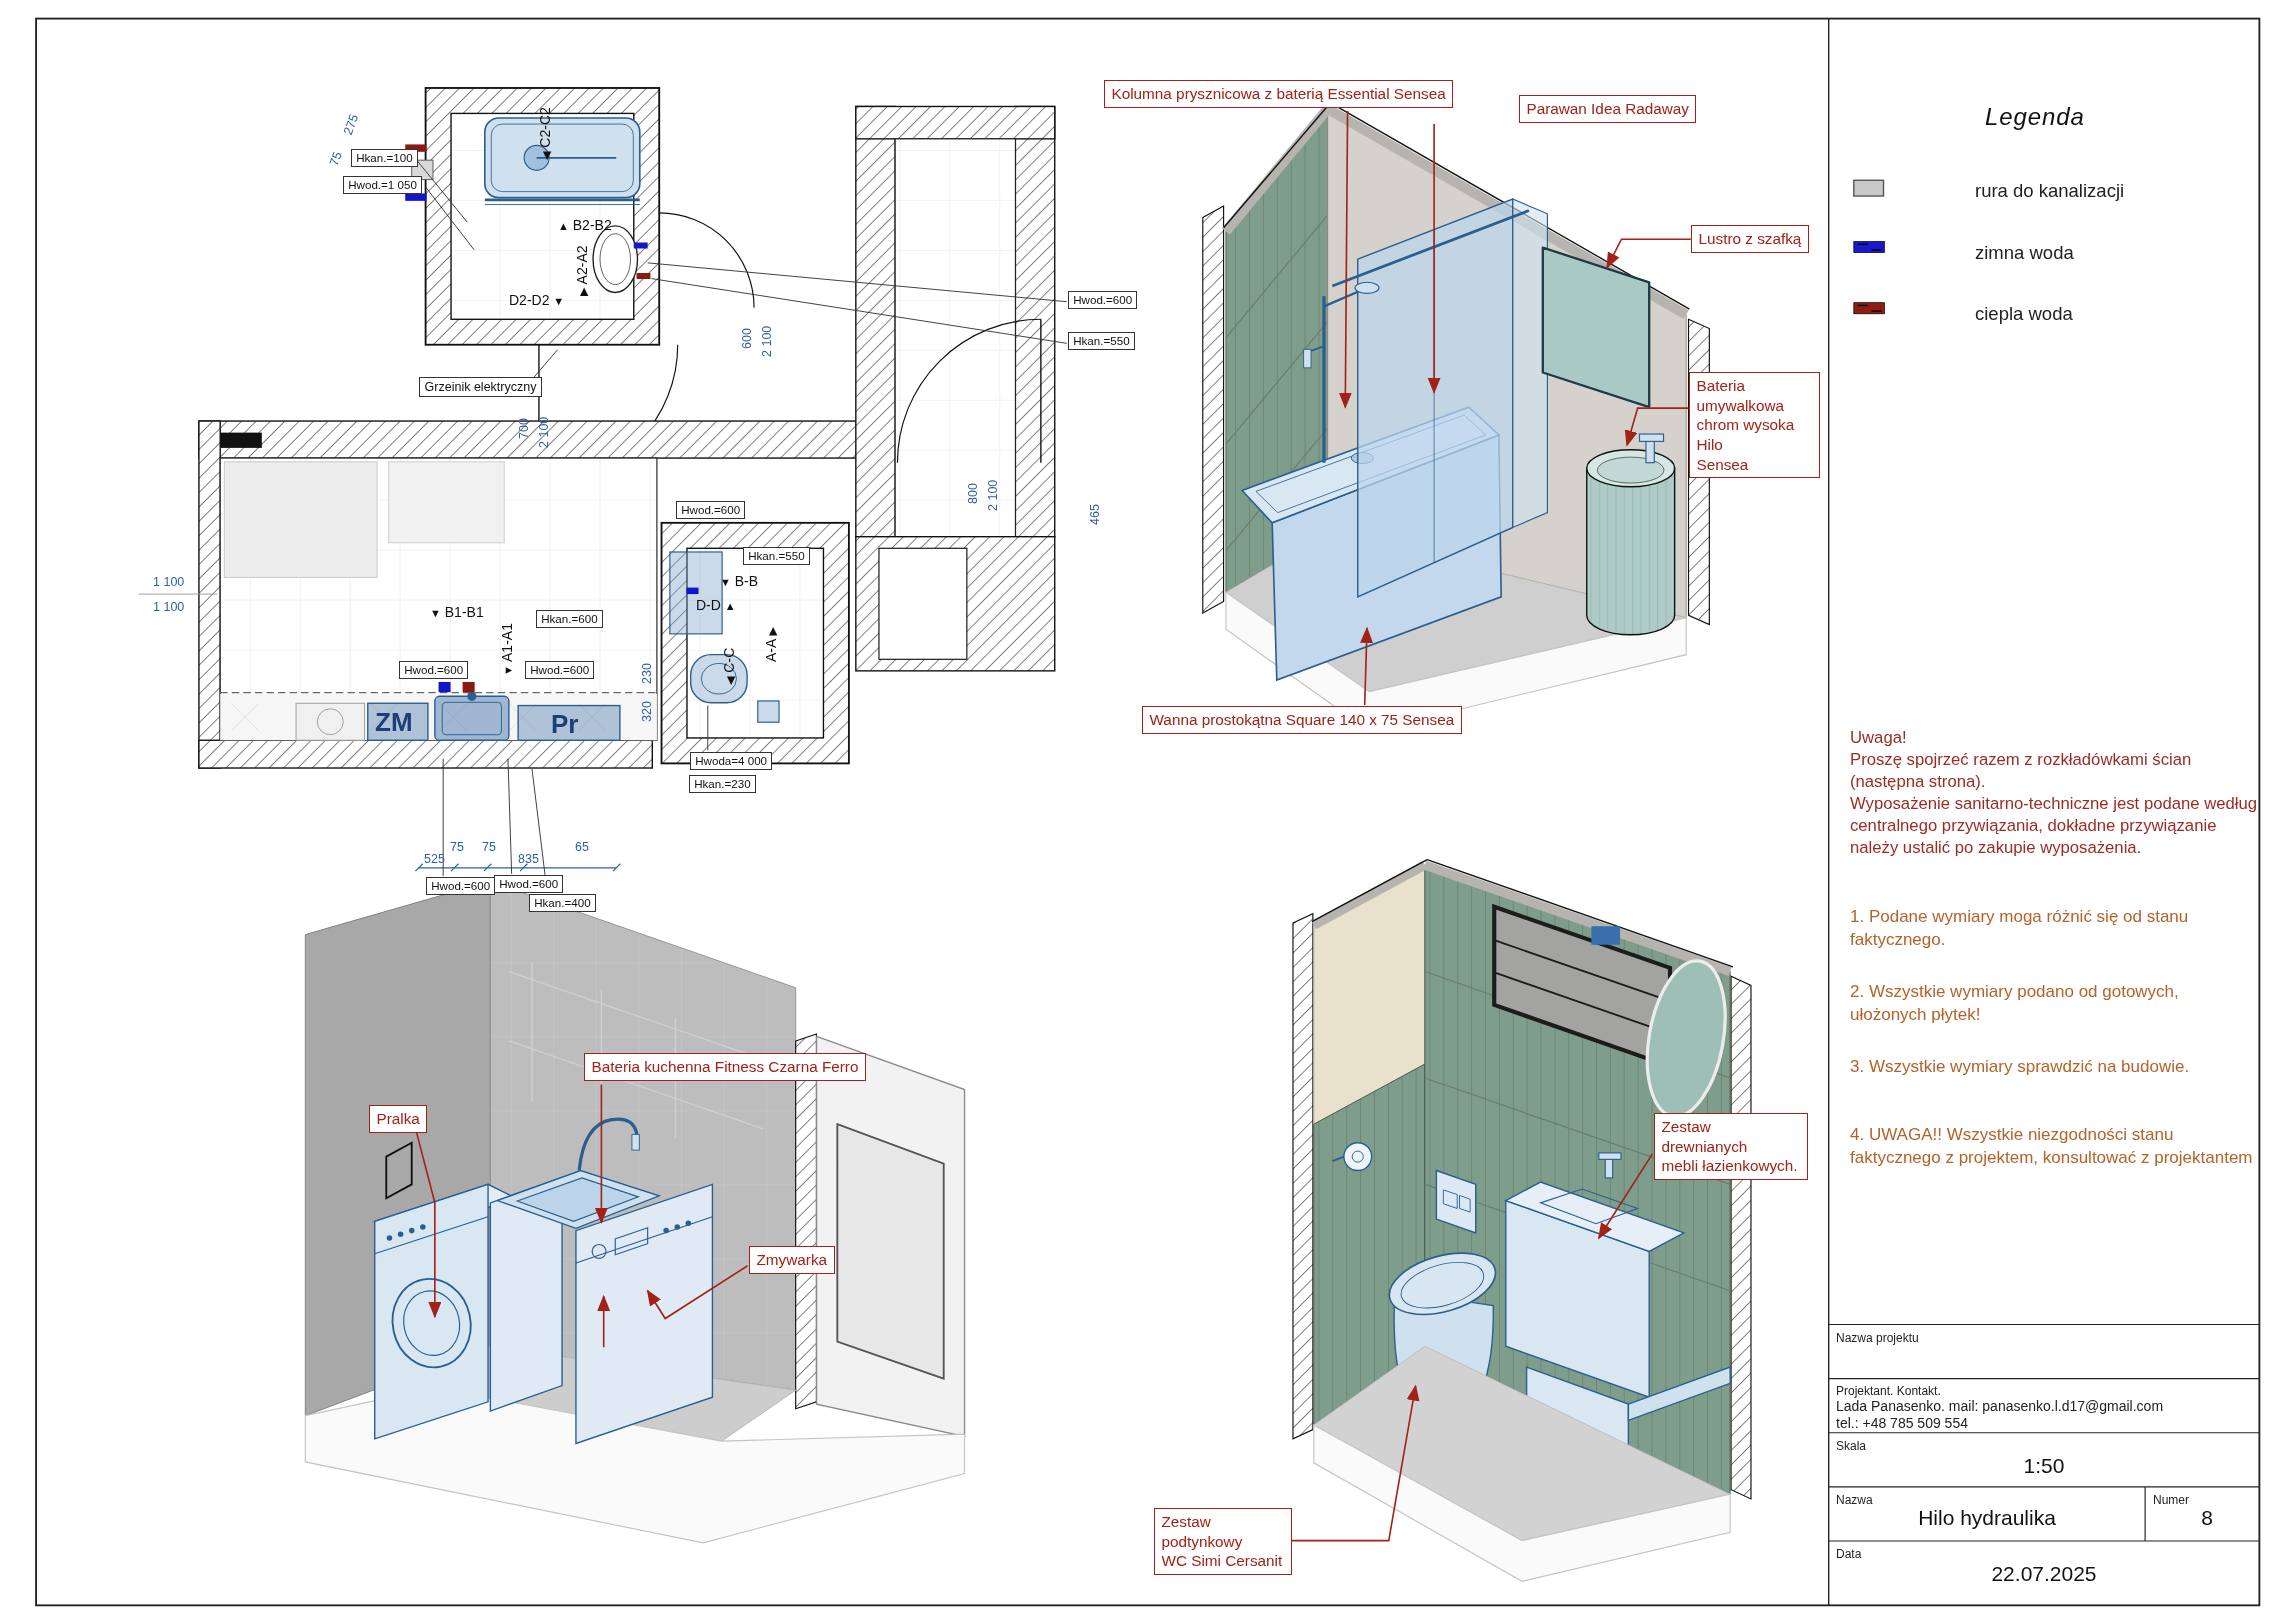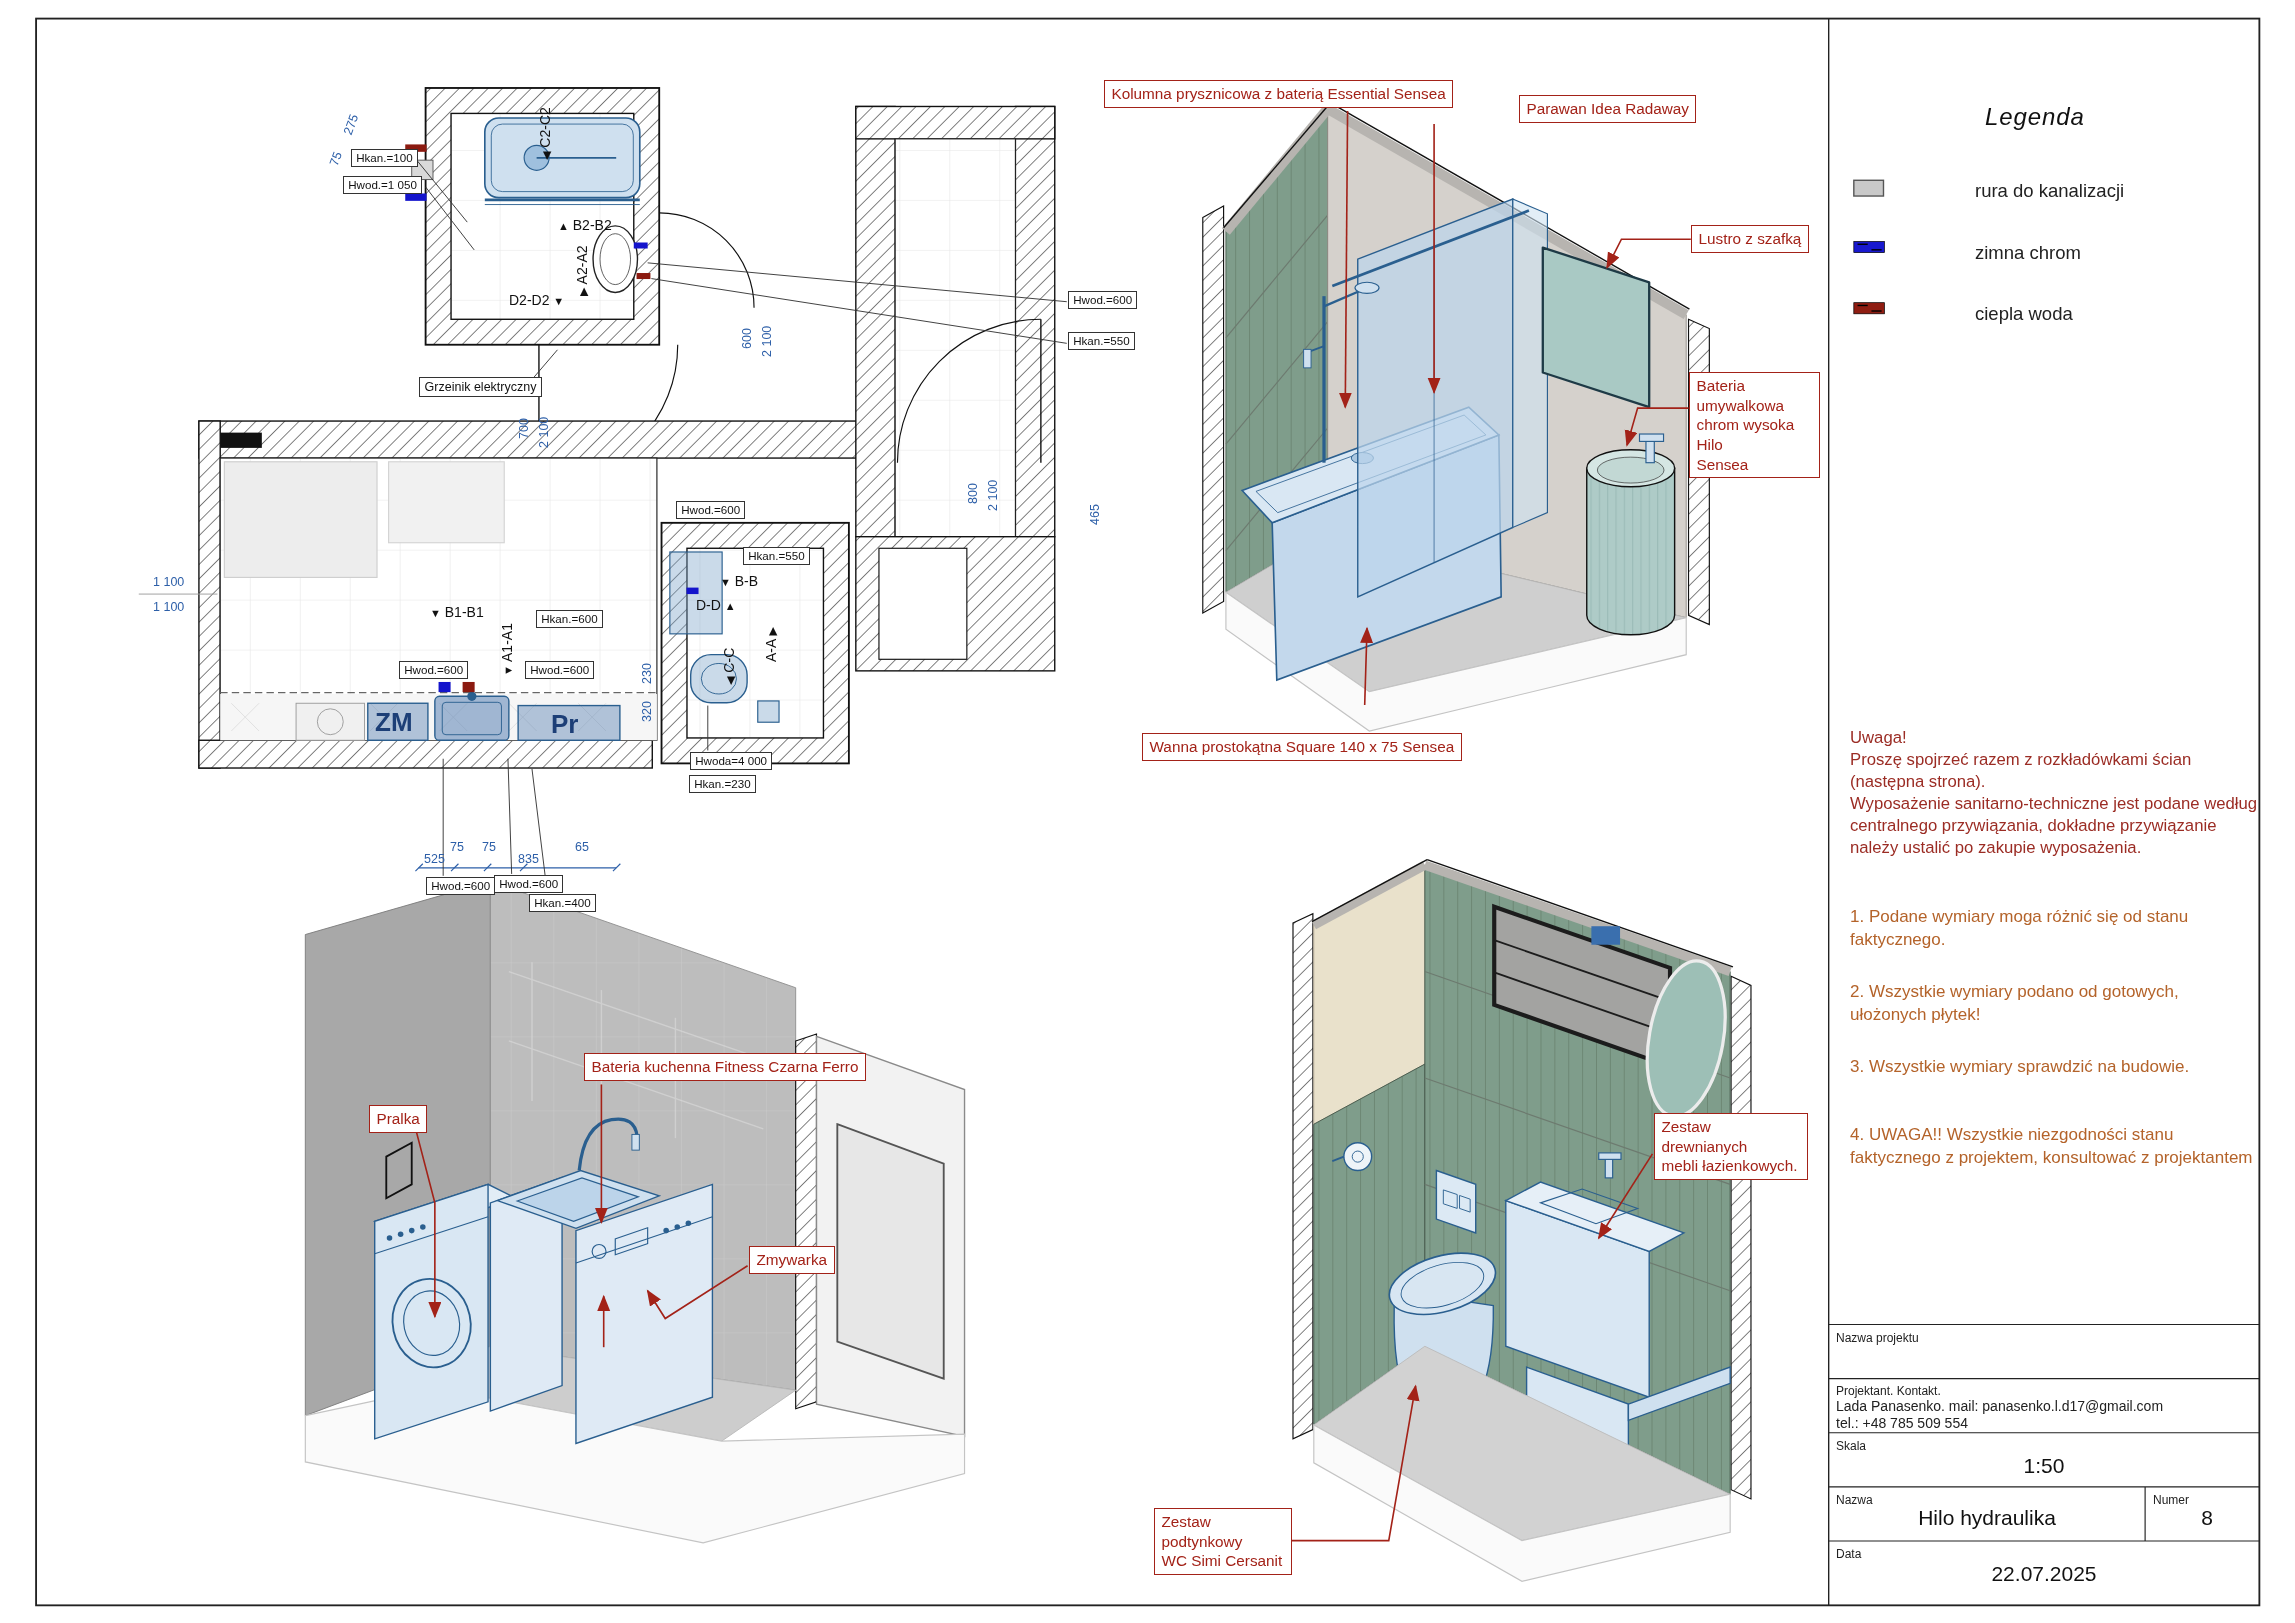--- a/index.html
+++ b/index.html
@@ -374,21 +374,21 @@
 <div class="dim rot" style="left:1088px;top:525px;">465</div>
 <div class="dim rot" style="left:640px;top:684px;">230</div>
 <div class="dim rot" style="left:640px;top:722px;">320</div>
 
 <div class="rlabel nowrap" style="left:1104px;top:80px;">Kolumna prysznicowa z baterią Essential Sensea</div>
 <div class="rlabel nowrap" style="left:1519px;top:95px;">Parawan Idea Radaway</div>
 <div class="rlabel nowrap" style="left:1691px;top:225px;">Lustro z szafką</div>
 <div class="rlabel" style="left:1689px;top:372px;width:116px;">Bateria umywalkowa
 chrom wysoka Hilo
 Sensea</div>
-<div class="rlabel nowrap" style="left:1142px;top:706px;margin-top:27px;">Wanna prostokątna Square 140 x 75 Sensea</div>
+<div class="rlabel nowrap" style="left:1142px;top:706px;">Wanna prostokątna Square 140 x 75 Sensea</div>
 
 <div class="rlabel nowrap" style="left:369px;top:1105px;">Pralka</div>
 <div class="rlabel nowrap" style="left:584px;top:1053px;">Bateria kuchenna  Fitness Czarna Ferro</div>
 <div class="rlabel nowrap" style="left:749px;top:1246px;">Zmywarka</div>
 
 <div class="rlabel" style="left:1654px;top:1113px;width:139px;">Zestaw drewnianych
 mebli łazienkowych.</div>
 <div class="rlabel" style="left:1154px;top:1508px;width:123px;">Zestaw podtynkowy
 WC Simi Cersanit</div>
 
@@ -396,21 +396,21 @@
 <svg class="abs" style="left:1849px;top:171px;z-index:4" width="56" height="153" viewBox="0 0 120 330">
   <rect x="10" y="20" width="64" height="34" fill="#c9c9c9" stroke="#555" stroke-width="3"></rect>
   <rect x="10" y="152" width="66" height="24" fill="#1818cf" stroke="#000" stroke-width="1.5"></rect>
   <line x1="18" y1="158" x2="40" y2="158" stroke="#000" stroke-width="3"></line>
   <line x1="48" y1="170" x2="70" y2="170" stroke="#000" stroke-width="3"></line>
   <rect x="10" y="284" width="66" height="24" fill="#8f1d12" stroke="#000" stroke-width="1.5"></rect>
   <line x1="18" y1="290" x2="40" y2="290" stroke="#000" stroke-width="3"></line>
   <line x1="48" y1="302" x2="70" y2="302" stroke="#000" stroke-width="3"></line>
 </svg>
 <div class="legend-item" style="left:1975px;top:180px;">rura do kanalizacji</div>
-<div class="legend-item" style="left:1975px;top:242px;">zimna chrom</div>
+<div class="legend-item" style="left:1975px;top:242px;">zimna woda</div>
 <div class="legend-item" style="left:1975px;top:303px;">ciepla woda</div>
 
 <div class="note-warn" style="left:1850px;top:727px;">Uwaga!
 Proszę spojrzeć razem z rozkładówkami ścian
 (następna strona).
 Wyposażenie sanitarno-techniczne jest podane według
 centralnego przywiązania, dokładne przywiązanie
 należy ustalić po zakupie wyposażenia.</div>
 <div class="note-item" style="left:1850px;top:905px;">1. Podane wymiary moga różnić się od stanu faktycznego.</div>
 <div class="note-item" style="left:1850px;top:980px;">2. Wszystkie wymiary podano od gotowych, ułożonych płytek!</div>

